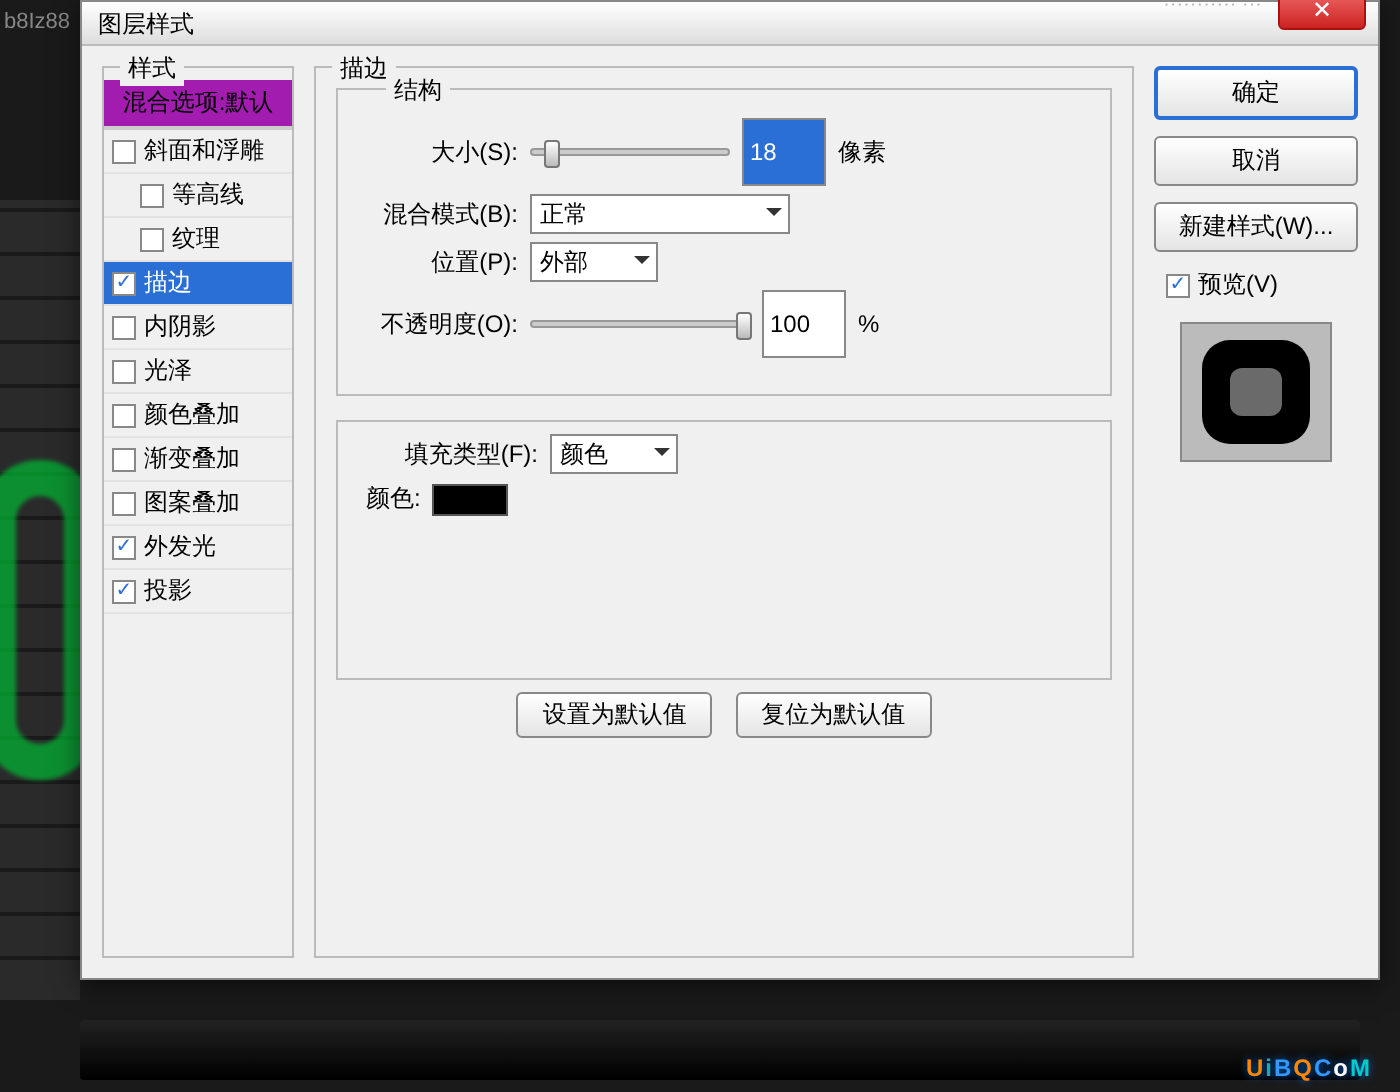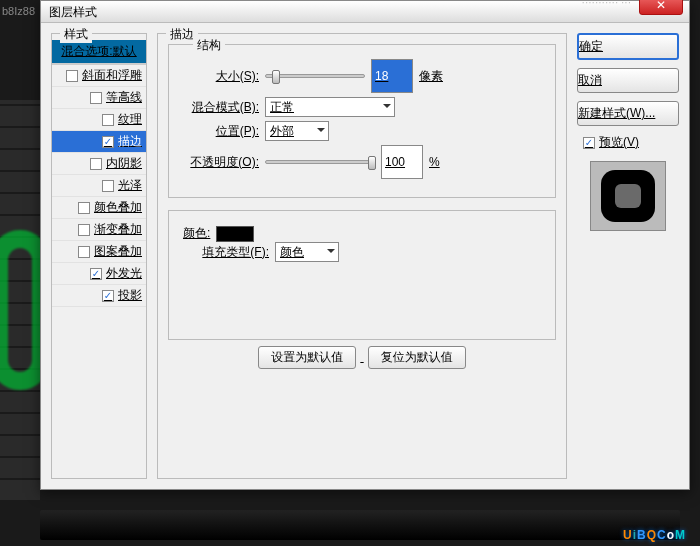--- a/index.html
+++ b/index.html
@@ -9,49 +9,49 @@
   .bg-label { position: absolute; left: 2px; top: 5px; color: #888; font-size: 11px; }
   .footer-bar { position:absolute; left:40px; right:20px; bottom:6px; height:30px; background:linear-gradient(#222,#000); border-radius:2px; }
   .watermark { position: absolute; right: 14px; bottom: 2px; font-size: 20px; font-weight: bold; color: #2aa; text-shadow: 0 0 4px #06c; letter-spacing:1px;}
   .watermark .u{color:#f80;} .watermark .b{color:#39f;} .watermark .q{color:#f80;} .watermark .c{color:#39f;} .watermark .o{color:#fff;} .watermark .m{color:#0cc;}
 
   .dialog { position: absolute; left: 40px; top: 0; width: 650px; height: 490px; background: #f0f0f0; border: 1px solid #888; box-shadow: 0 3px 12px rgba(0,0,0,.5); }
   .titlebar { position:relative; height: 22px; background: linear-gradient(#fff,#ddd); border-bottom: 1px solid #bbb; padding: 3px 8px; font-weight:normal; }
   .titlebar .close { position:absolute; right:6px; top:-6px; width:44px; height:20px; background:linear-gradient(#e66,#c22); border:1px solid #a11; border-radius:0 0 3px 3px; color:#fff; text-align:center; line-height:18px; font-size:11px; }
   .hdr-text { position:absolute; right:58px; top:-4px; color:#bbb; font-size:10px; }
 
-  .content { display:flex; padding:10px; gap:10px; height:calc(100% - 22px);text-decoration:underline; }
+  .content { display:flex; padding:10px; gap:10px; height:calc(100% - 22px); }
 
   .style-panel { width:96px; }
   .fieldset { border:1px solid #bbb; position:relative; padding:6px 0 0 0; }
   .fieldset > .legend { position:absolute; top:-8px; left:8px; background:#f0f0f0; padding:0 4px; }
   .style-list { border-top:1px solid #ccc; }
-  .style-head { padding:3px 6px; text-align:center; border-bottom:1px solid #ccc; background:#0369a1;}
-  .style-item { display:flex; align-items:center; gap:4px; padding:2px 4px; border-bottom:1px solid #e2e2e2; cursor:default;justify-content:flex-end; }
+  .style-head { padding:3px 6px; text-align:center; border-bottom:1px solid #ccc; background:#a21caf;}
+  .style-item { display:flex; align-items:center; gap:4px; padding:2px 4px; border-bottom:1px solid #e2e2e2; cursor:default; }
   .style-item.sel { background:#2a6fd6; color:#fff; }
   .style-item.indent { padding-left:18px; }
   .cb { width:12px; height:12px; border:1px solid #888; background:#fff; display:inline-flex; align-items:center; justify-content:center; font-size:10px; color:#2a6fd6; line-height:1; }
 
   .main-panel { flex:1; display:flex; flex-direction:column; gap:8px; }
   .group { border:1px solid #bbb; position:relative; padding:10px 14px 14px; }
   .group > .legend { position:absolute; top:-8px; left:24px; background:#f0f0f0; padding:0 4px; }
   .row { display:flex; align-items:center; gap:6px; margin:4px 0; }
   .lbl { width:76px; text-align:right; }
   .slider { flex:0 0 100px; height:4px; background:#ccc; border:1px solid #999; position:relative; border-radius:2px; }
   .slider .thumb { position:absolute; top:-5px; width:8px; height:14px; background:linear-gradient(#fff,#bbb); border:1px solid #777; border-radius:2px; }
   .numbox { width:42px; height:32px; border:1px solid #888; background:#fff; padding:16px 3px; display:inline-flex; align-items:center; }
   .numbox.sel { background:#2a6fd6; color:#fff; }
   select, .sel-box { height:20px; border:1px solid #888; background:#fff; padding:0 18px 0 4px; position:relative; display:inline-flex; align-items:center; min-width:64px; }
   .sel-box .arrow { position:absolute; right:3px; top:6px; border:4px solid transparent; border-top-color:#333; }
   .swatch { width:38px; height:16px; background:#000; border:1px solid #555; display:inline-block; }
   .btnrow { text-align:center; margin-top:6px; }
   .btn { display:inline-block; padding:2px 12px; border:1px solid #888; background:linear-gradient(#fff,#e4e4e4); border-radius:3px; margin:0 4px; cursor:default; }
 
   .right-panel { width:102px; display:flex; flex-direction:column; gap:8px; align-items:stretch; }
-  .rbtn { border:1px solid #888; background:linear-gradient(#fff,#e4e4e4); border-radius:3px; padding:3px 0; cursor:default; }
+  .rbtn { border:1px solid #888; background:linear-gradient(#fff,#e4e4e4); border-radius:3px; padding:3px 0; text-align:center; cursor:default; }
   .rbtn.primary { border:2px solid #2a6fd6; padding:3px 0; }
   .preview-row { display:flex; align-items:center; gap:4px; padding-left:6px; }
   .preview-thumb { width:76px; height:70px; background:#bbb; border:1px solid #888; margin:2px auto 0; position:relative; }
   .preview-thumb .inner { position:absolute; left:10px; top:8px; width:54px; height:52px; background:#000; border-radius:14px; }
   .preview-thumb .inner::after { content:""; position:absolute; left:14px; top:14px; width:26px; height:24px; background:#6a6a6a; border-radius:6px; }
 </style>
 </head>
 <body>
 
 <div class="bg-brick"></div>
@@ -162,30 +162,30 @@
             <span class="lbl">不透明度(O):</span>
             <div class="slider" style="flex:0 0 110px;">
                 <div class="thumb" style="left:102px;"></div>
               </div>
             <span class="numbox">100</span>
             <span>%</span>
           </div>
         </div>
 
         <div class="group" style="margin-top:12px; min-height:130px;">
-          <div class="row">
-            <span>颜色:</span>
-            <span class="swatch"></span>
-          </div>
           <div class="row" style="margin-top:-4px;">
             <span class="lbl" style="width:86px;">填充类型(F):</span>
             <span class="sel-box">
                 <span>颜色</span>
                 <span class="arrow"></span>
               </span>
+          </div>
+          <div class="row">
+            <span>颜色:</span>
+            <span class="swatch"></span>
           </div>
         </div>
 
         <div class="btnrow">
           <span class="btn">设置为默认值</span>
           <span class="btn">复位为默认值</span>
         </div>
       </div>
     </div>
 

